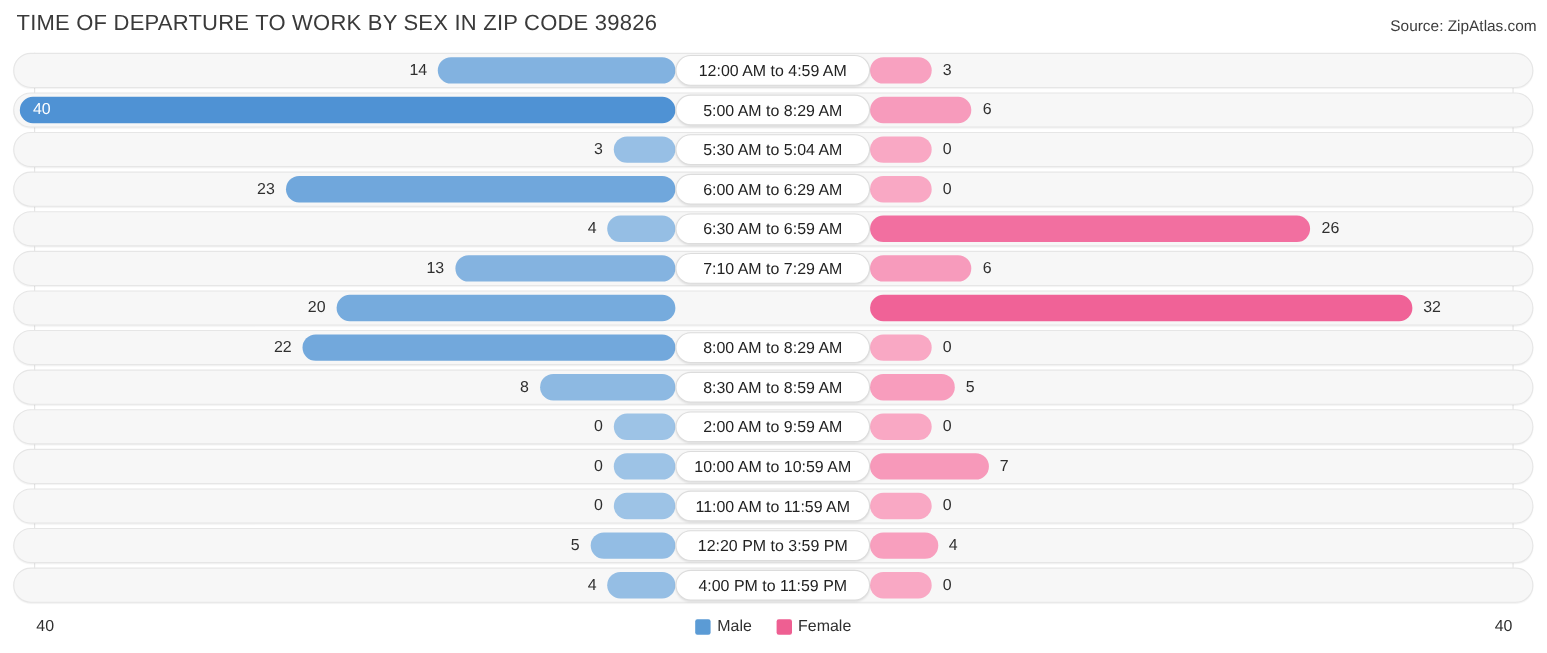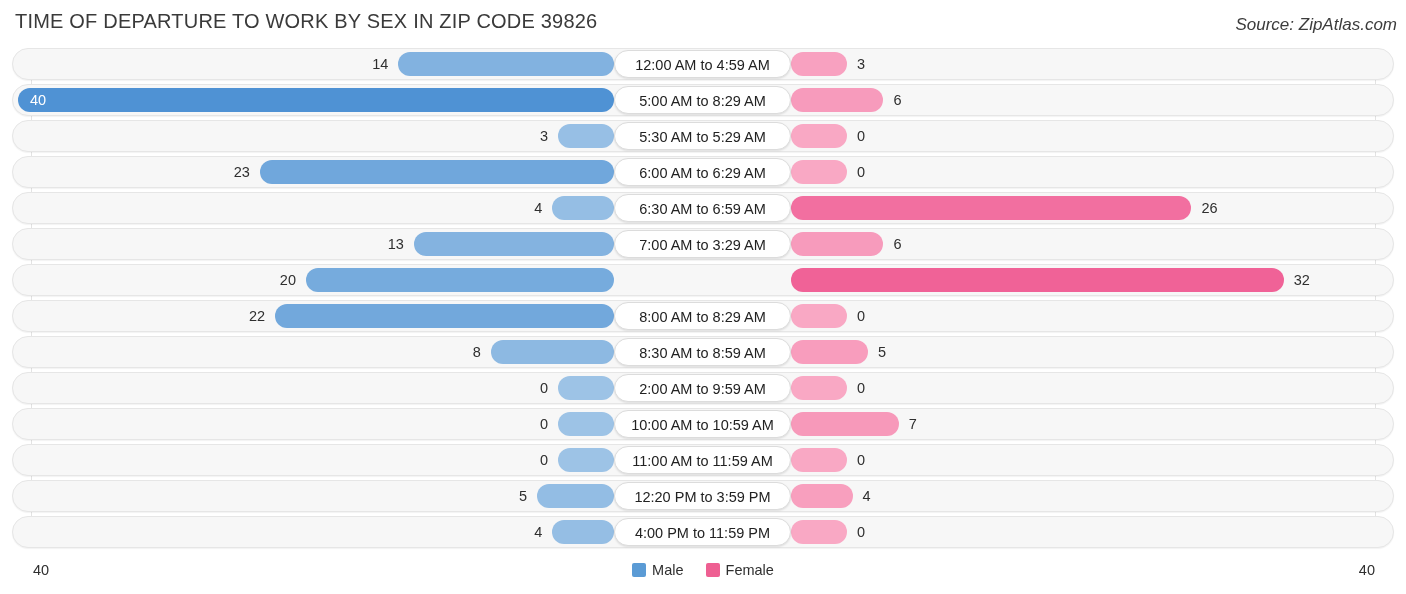--- a/index.html
+++ b/index.html
@@ -15,21 +15,21 @@
   .header{
     position:absolute; left:4px; top:0; width:1406px; height:48px;
   }
   .chart-title{
     position:absolute; left:11px; top:10px;
     font-size:20px; color:#3a3a3a; letter-spacing:.2px;
     white-space:nowrap;
   }
   .source{
     position:absolute; right:13px; top:15px;
-    font-size:17px; font-style:italic; color:#3c3c3c;
+    font-size:14px; color:#3c3c3c;
     white-space:nowrap;
   }
 
   
   .plot{
     position:absolute; left:0; top:48px;
     width:1406px; height:505px;
   }
   .gridline{
     position:absolute; top:0; bottom:12px; width:1px;
@@ -135,21 +135,21 @@
         <div class="val male-out inside" style="left: 30px; text-align: left;">40</div>
         <div class="val female-out" style="left: 893.4px;">6</div>
         <div class="pill">5:00 AM to 8:29 AM</div>
       </div>
       <div class="row">
         <div class="track"></div>
         <div class="bar male" style="left: 558px; width: 56px; background: rgb(151, 191, 229);"></div>
         <div class="bar female" style="left: 791px; width: 56px; background: rgb(249, 168, 196);"></div>
         <div class="val male-out" style="left: 498px; width: 50px;">3</div>
         <div class="val female-out" style="left: 857px;">0</div>
-        <div class="pill">5:30 AM to 5:29 AM</div>
+        <div class="pill">5:30 AM to 5:04 AM</div>
       </div>
       <div class="row">
         <div class="track"></div>
         <div class="bar male" style="left: 259.8px; width: 354.2px; background: rgb(112, 167, 220);"></div>
         <div class="bar female" style="left: 791px; width: 56px; background: rgb(249, 168, 196);"></div>
         <div class="val male-out" style="left: 199.8px; width: 50px;">23</div>
         <div class="val female-out" style="left: 857px;">0</div>
         <div class="pill">6:00 AM to 6:29 AM</div>
       </div>
       <div class="row">
@@ -159,21 +159,21 @@
         <div class="val male-out" style="left: 492.4px; width: 50px;">4</div>
         <div class="val female-out" style="left: 1201.4px;">26</div>
         <div class="pill">6:30 AM to 6:59 AM</div>
       </div>
       <div class="row">
         <div class="track"></div>
         <div class="bar male" style="left: 413.8px; width: 200.2px; background: rgb(132, 179, 224);"></div>
         <div class="bar female" style="left: 791px; width: 92.4px; background: rgb(247, 155, 188);"></div>
         <div class="val male-out" style="left: 353.8px; width: 50px;">13</div>
         <div class="val female-out" style="left: 893.4px;">6</div>
-        <div class="pill">7:00 AM to 3:29 AM</div>
+        <div class="pill">7:10 AM to 7:29 AM</div>
       </div>
       <div class="row">
         <div class="track"></div>
         <div class="bar male" style="left: 306px; width: 308px; background: rgb(118, 171, 221);"></div>
         <div class="bar female" style="left: 791px; width: 492.8px; background: rgb(240, 98, 151);"></div>
         <div class="val male-out" style="left: 246px; width: 50px;">20</div>
         <div class="val female-out" style="left: 1293.8px;">32</div>
       </div>
       <div class="row">
         <div class="track"></div>

